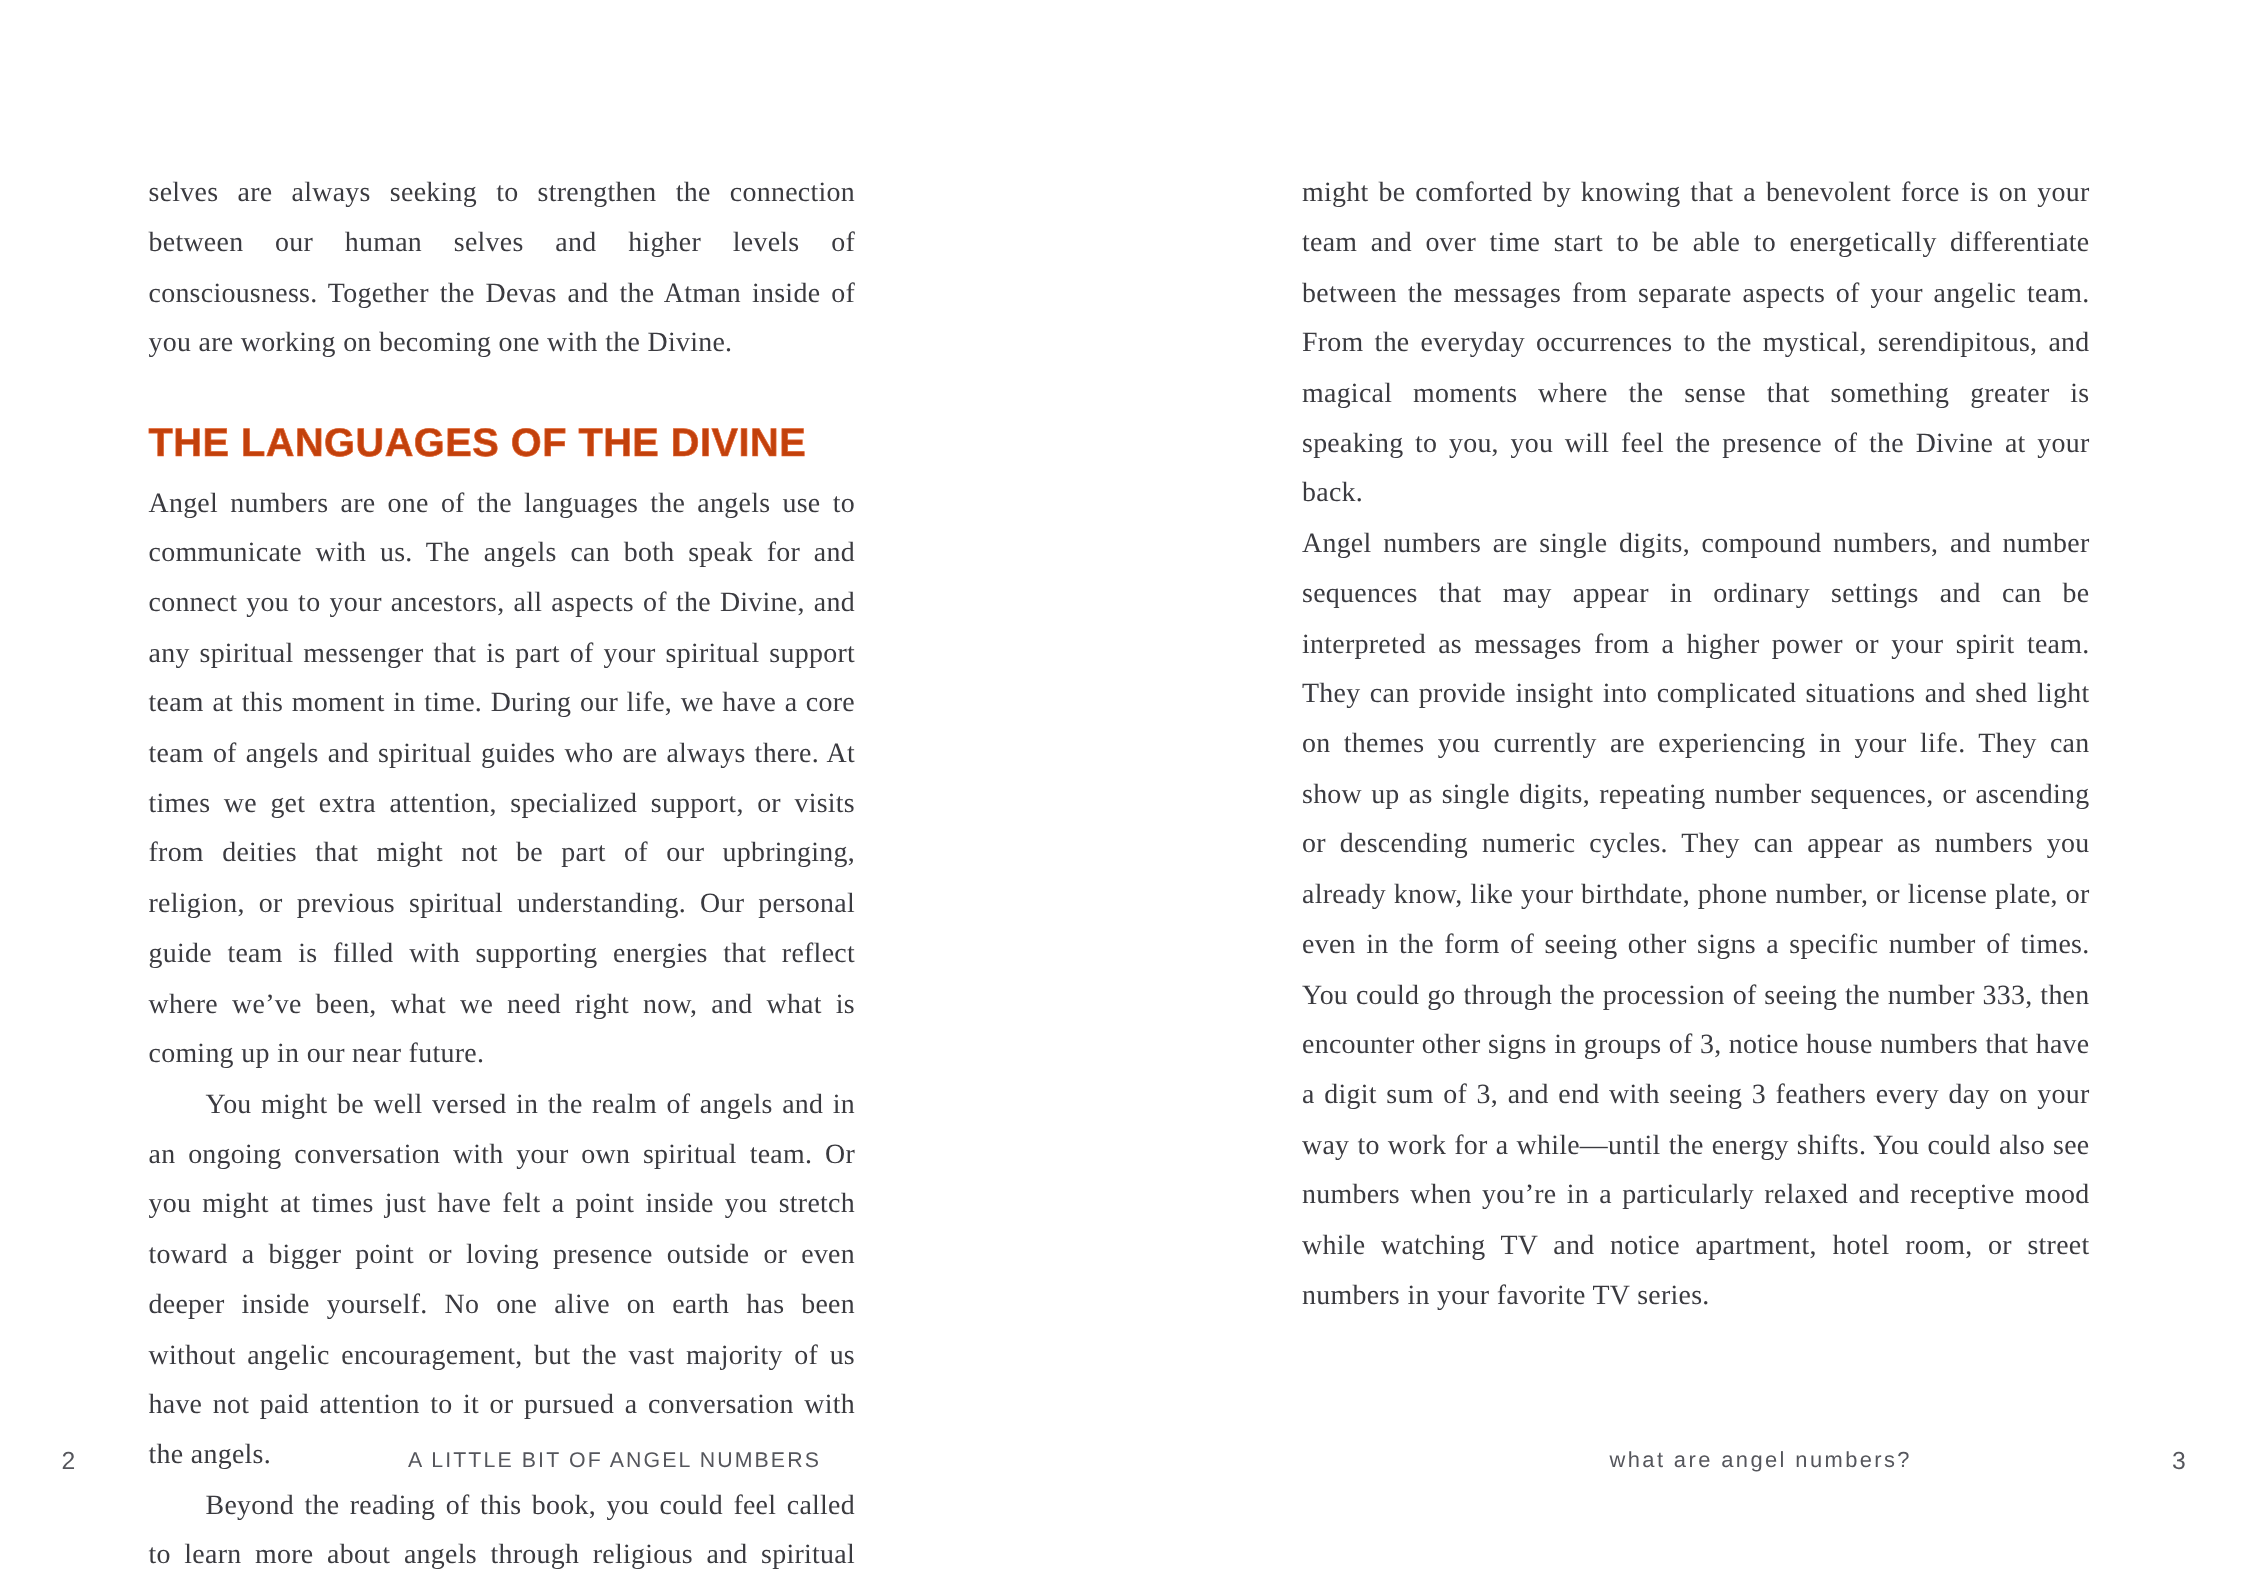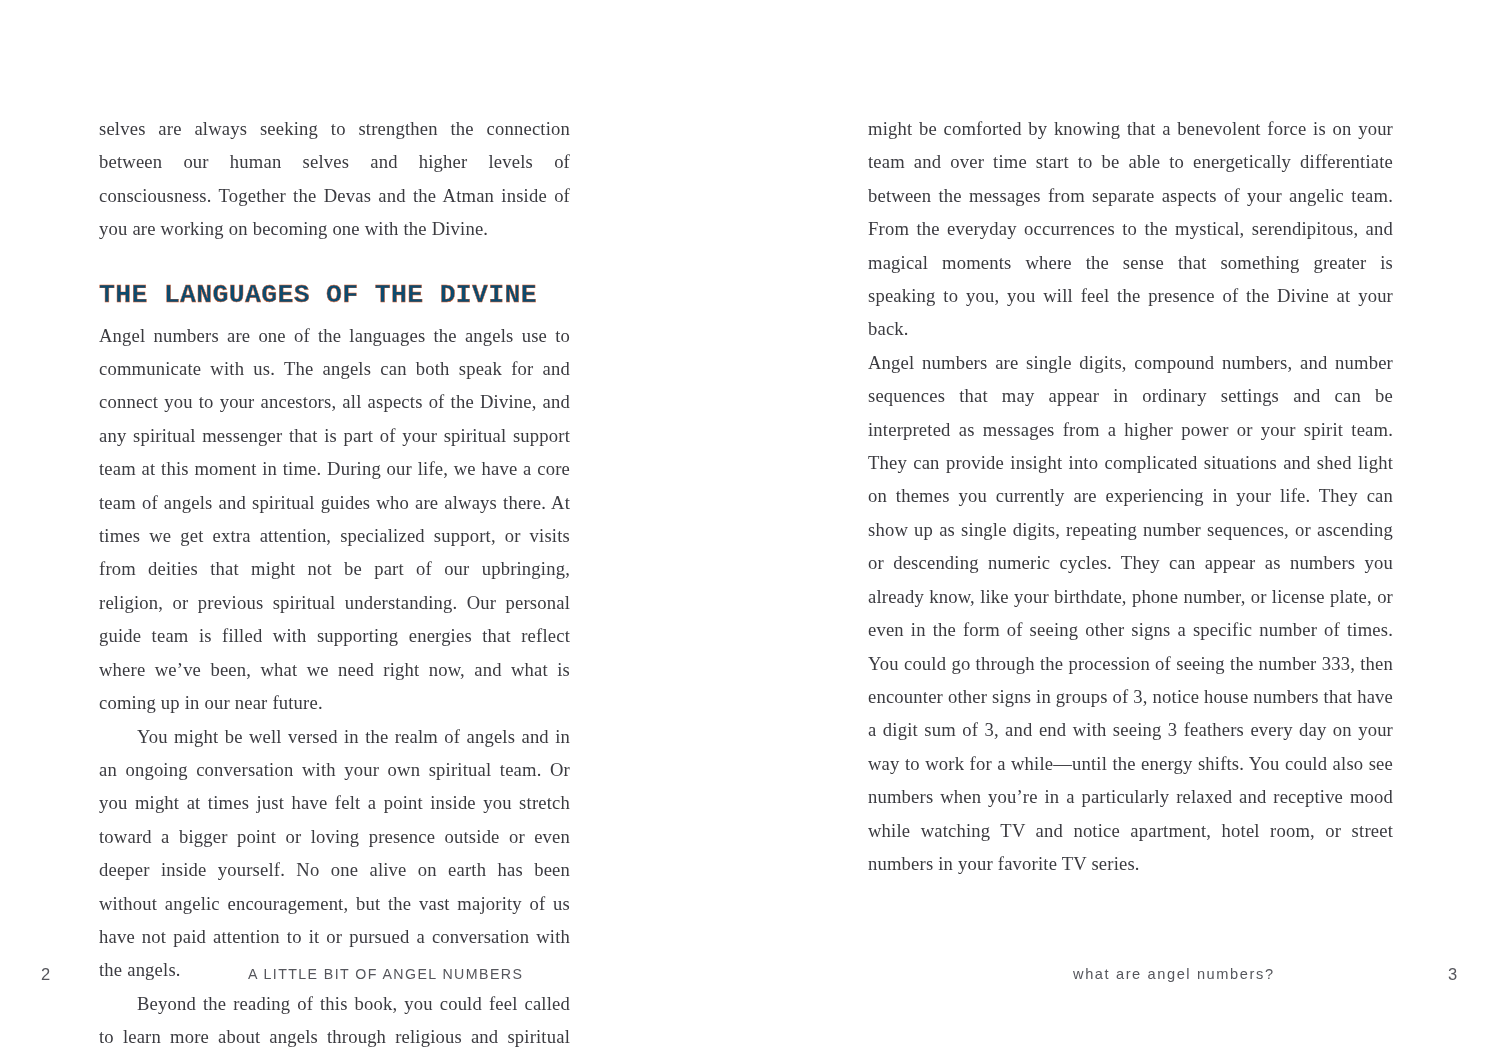--- a/index.html
+++ b/index.html
@@ -66,26 +66,26 @@
   }
 
   
   .body-para.no-indent {
     text-indent: 0;
   }
 
   
   .section-heading {
     margin: 0;
-    font-family: Liberation Mono, monospace;
+    font-family: Liberation Sans, sans-serif;
     font-weight: 700;
     font-size: 26.5px;
     line-height: 33px;
     letter-spacing: 0.012em;
-    color: #0c4a6e;
+    color: #c2410c;
     text-transform: uppercase;
     -webkit-text-stroke: 0.45px #e2622e;
     white-space: pre-line;
   }
 
   .heading-block-1 {
     padding-top: 33px;
     padding-bottom: 7px;
   }
 
@@ -119,21 +119,21 @@
   .folio-verso { left: 41px; }
   .folio-recto { left: 1448px; }
 
   .running-head {
     top: 26px;
     font-size: 14.2px;
     letter-spacing: 0.1em;
   }
 
   .running-head-verso {
-    left: 248px;
+    left: 272px;
     text-transform: uppercase;
   }
 
   .running-head-recto {
     left: 1073px;
     text-transform: lowercase;
     letter-spacing: 0.11em;
     font-size: 14.6px;
   }
 </style>

